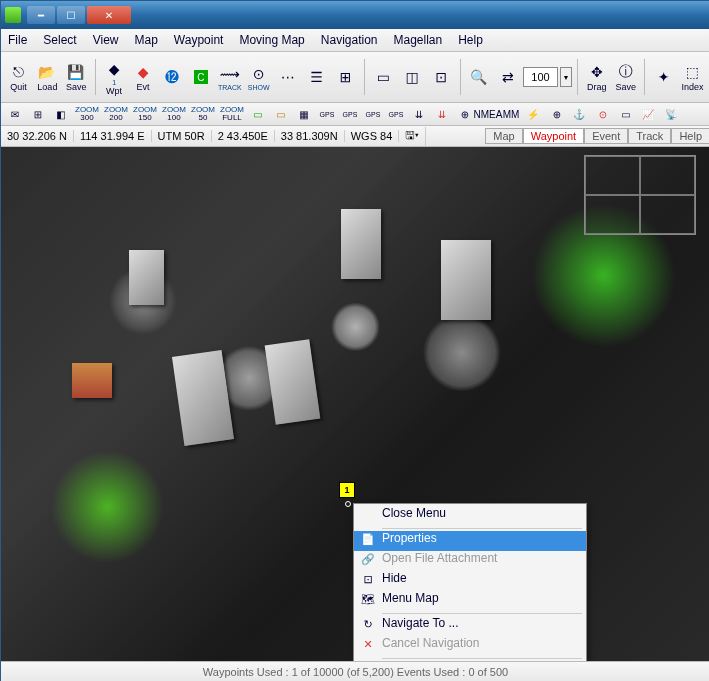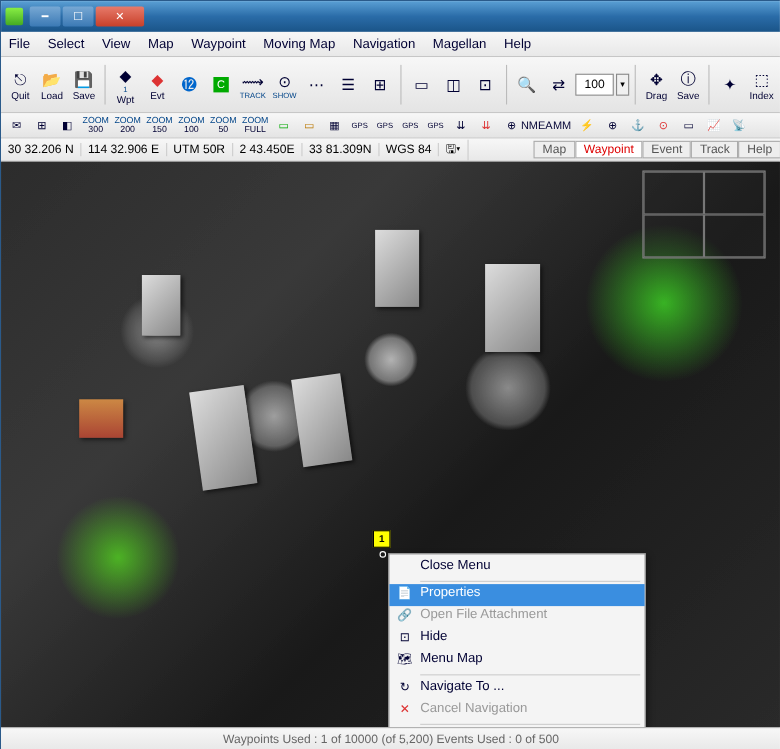--- a/index.html
+++ b/index.html
@@ -210,21 +210,21 @@
       <div class="tb2">⊕</div>
       <div class="tb2">⚓</div>
       <div class="tb2" style="color: rgb(221, 51, 51);">⊙</div>
       <div class="tb2">▭</div>
       <div class="tb2">📈</div>
       <div class="tb2" style="color: rgb(0, 170, 204);">📡</div>
     </div>
 
  <div class="statusbar">
   <span class="scell">30 32.206 N</span>
-  <span class="scell">114 32.906 E</span>
+  <span class="scell">114 31.994 E</span>
   <span class="scell">UTM  50R</span>
   <span class="scell">2 43.450E</span>
   <span class="scell">33 81.309N</span>
   <span class="scell">WGS 84</span>
   <span class="scell">🖫▾</span>
   <div class="modebar" id="modebar">
         <div class="modebtn">Map</div>
         <div class="modebtn act">Waypoint</div>
         <div class="modebtn">Event</div>
         <div class="modebtn">Track</div>

